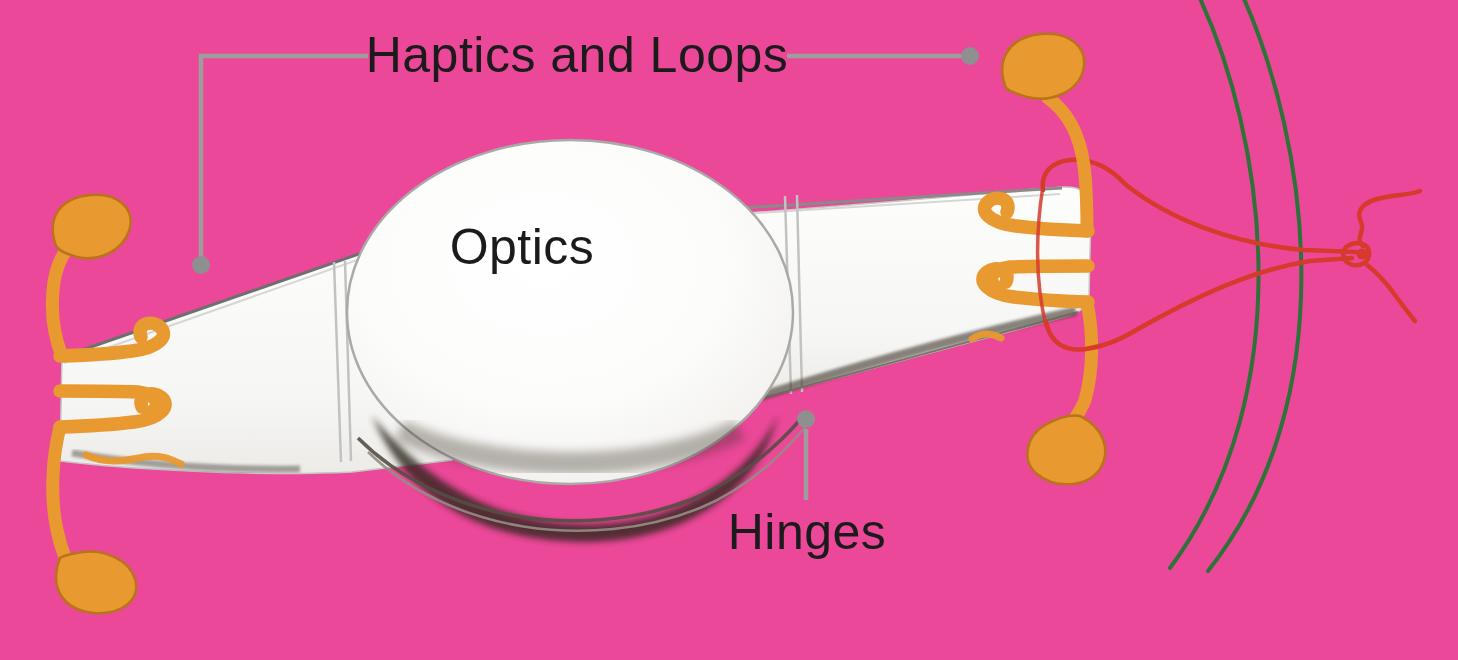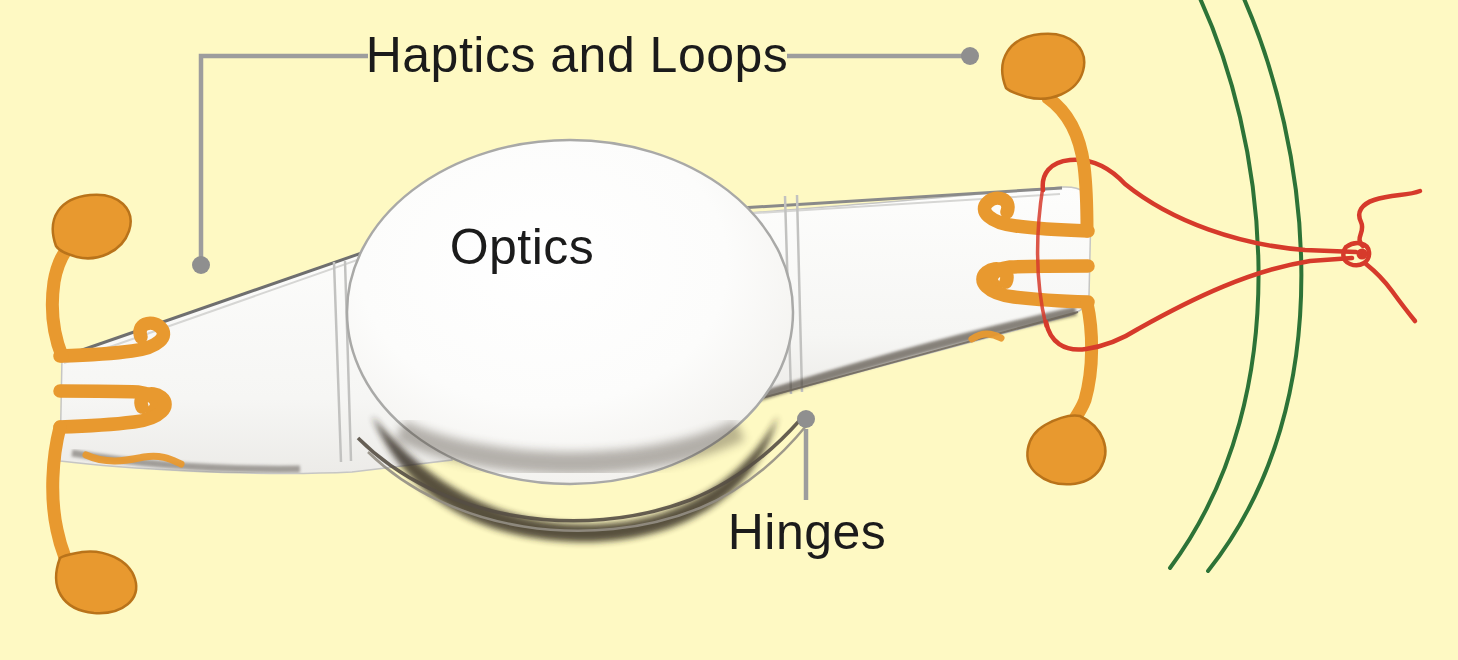--- a/index.html
+++ b/index.html
@@ -1,16 +1,16 @@
 <!DOCTYPE html>
 <html><head>
 <meta charset="utf-8">
 <style>
   html,body{margin:0;padding:0;background:#ffffff;}
-  .stage{position:relative;width:1458px;height:660px;background:#fef9c3;overflow:hidden;
+  .stage{position:relative;width:1458px;height:660px;background:#ec4899;overflow:hidden;
          font-family:"Liberation Sans", sans-serif;}
   svg{display:block;}
   .label{font-family:"Liberation Sans", sans-serif;font-size:50px;letter-spacing:0.5px;}
 </style>
 </head>
 <body>
 
 <div class="stage">
 <svg width="1458" height="660" viewBox="0 0 1458 660" xmlns="http://www.w3.org/2000/svg" xmlns:xlink="http://www.w3.org/1999/xlink">
 

